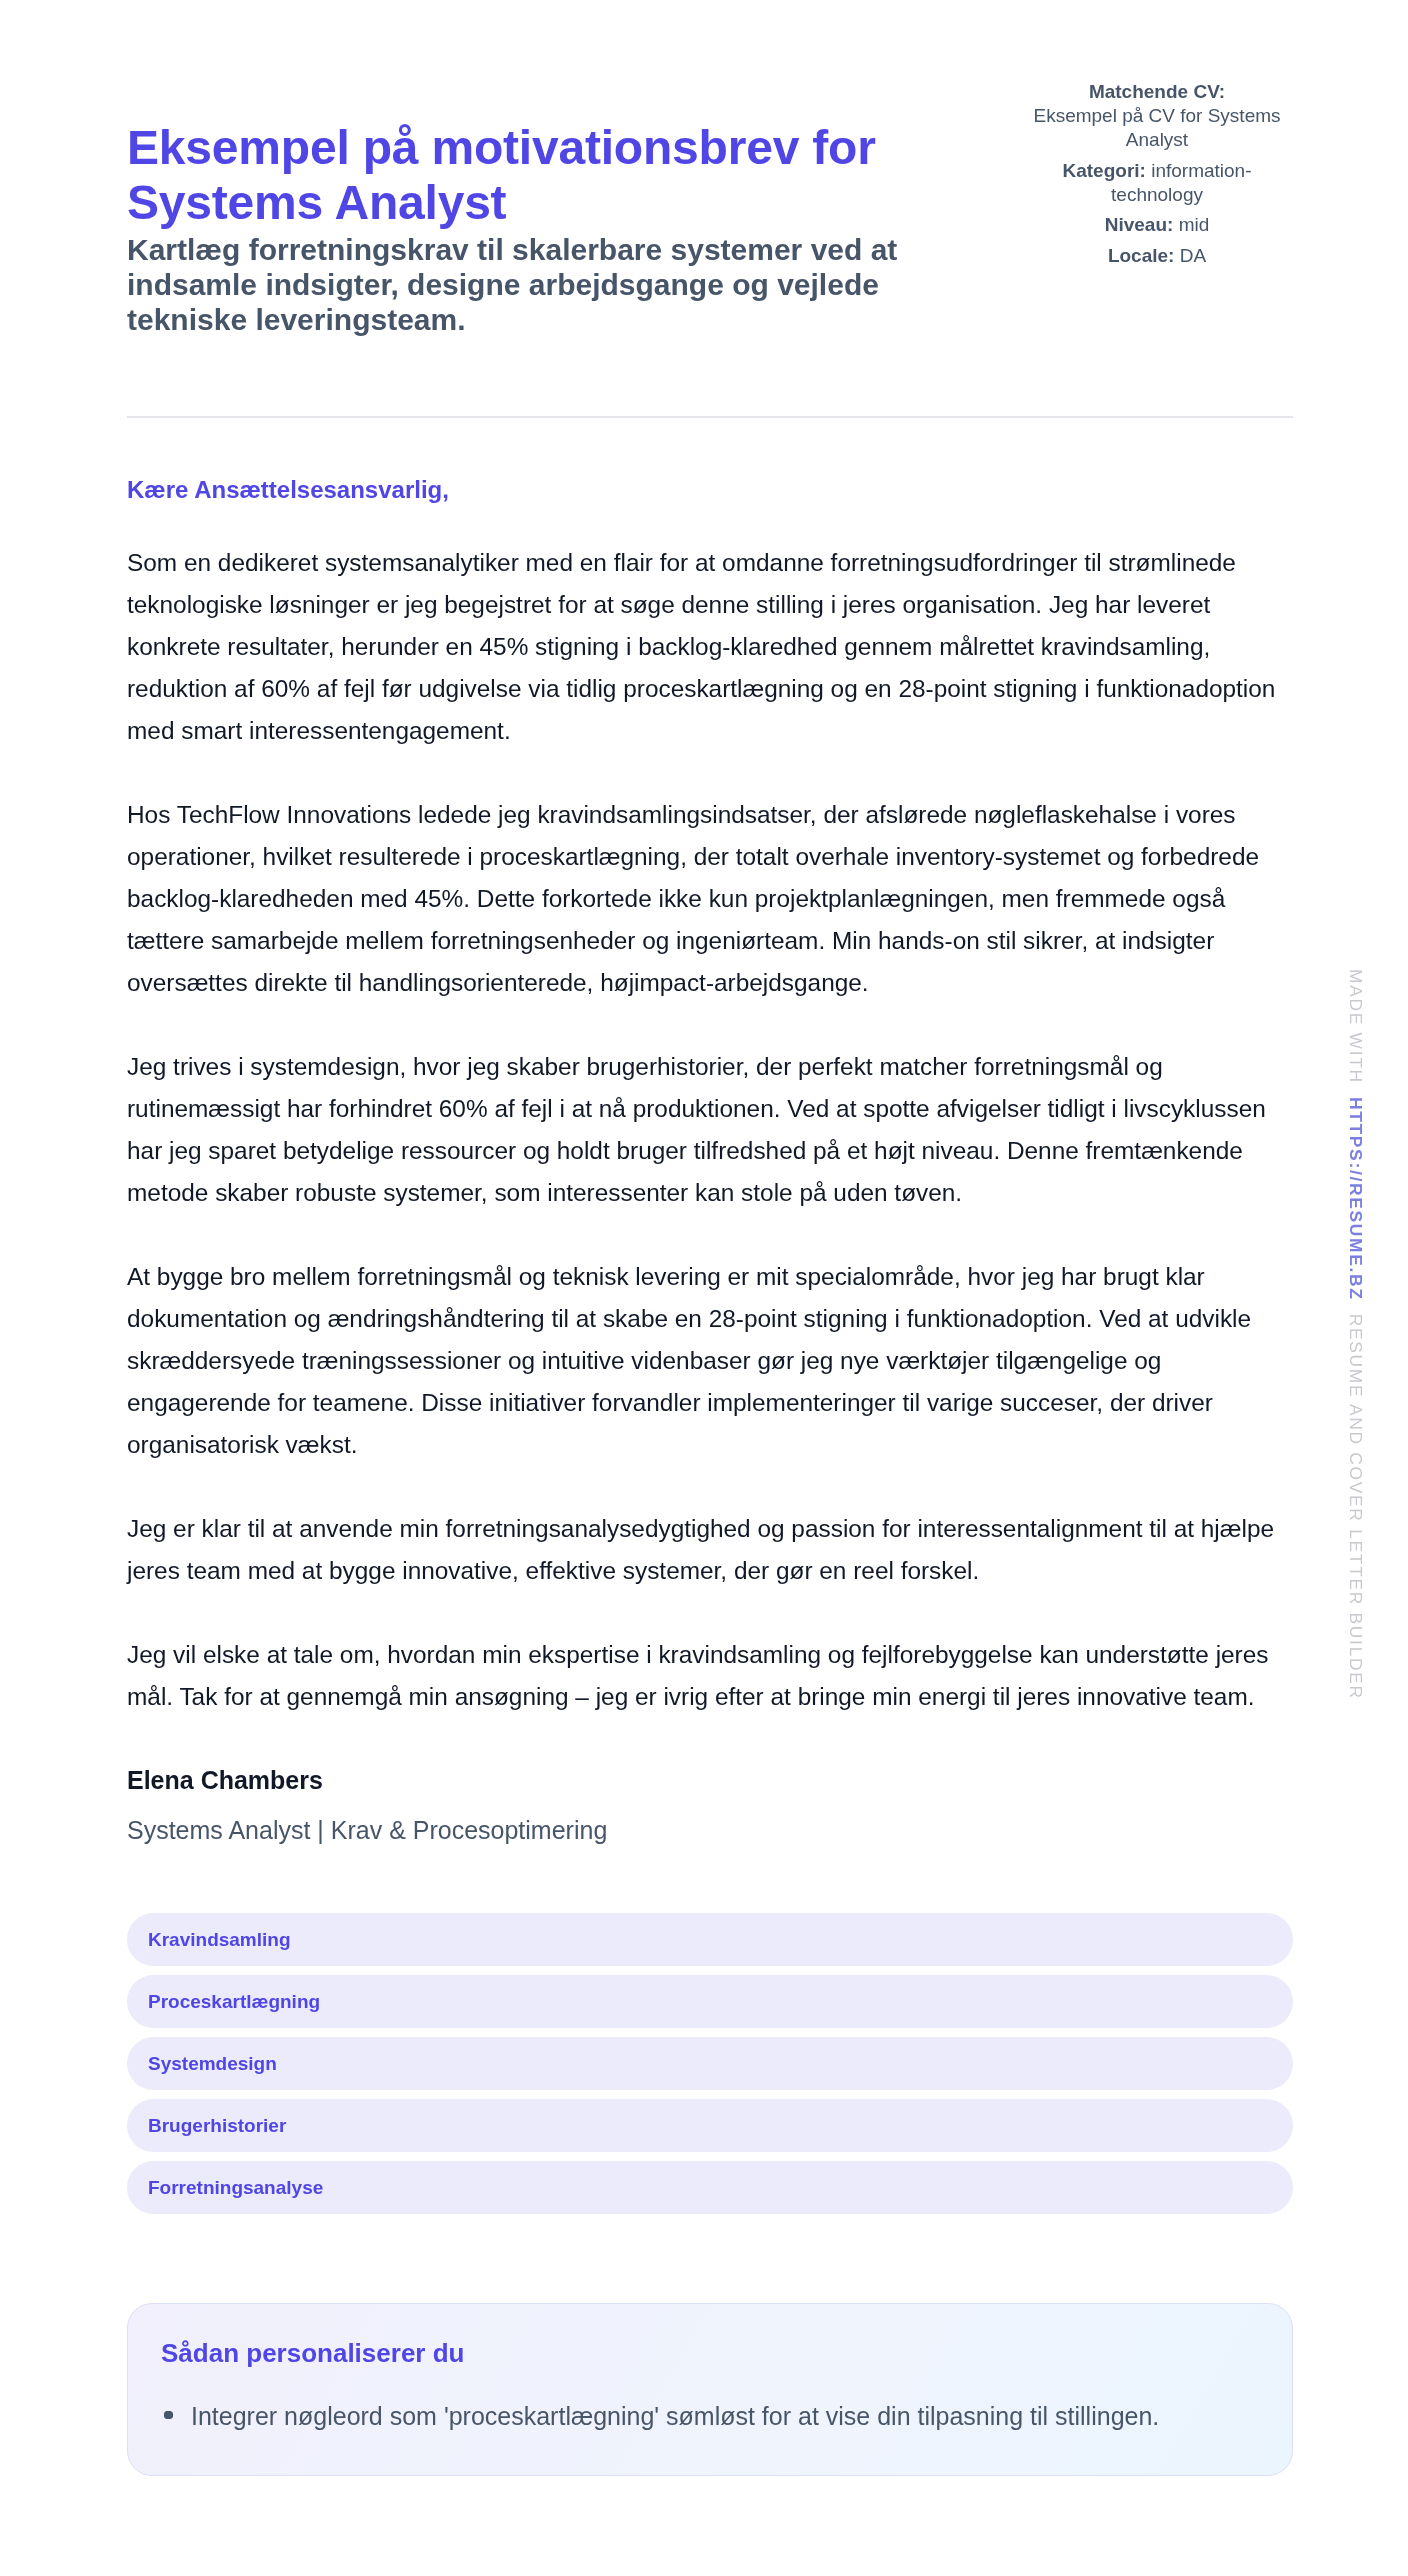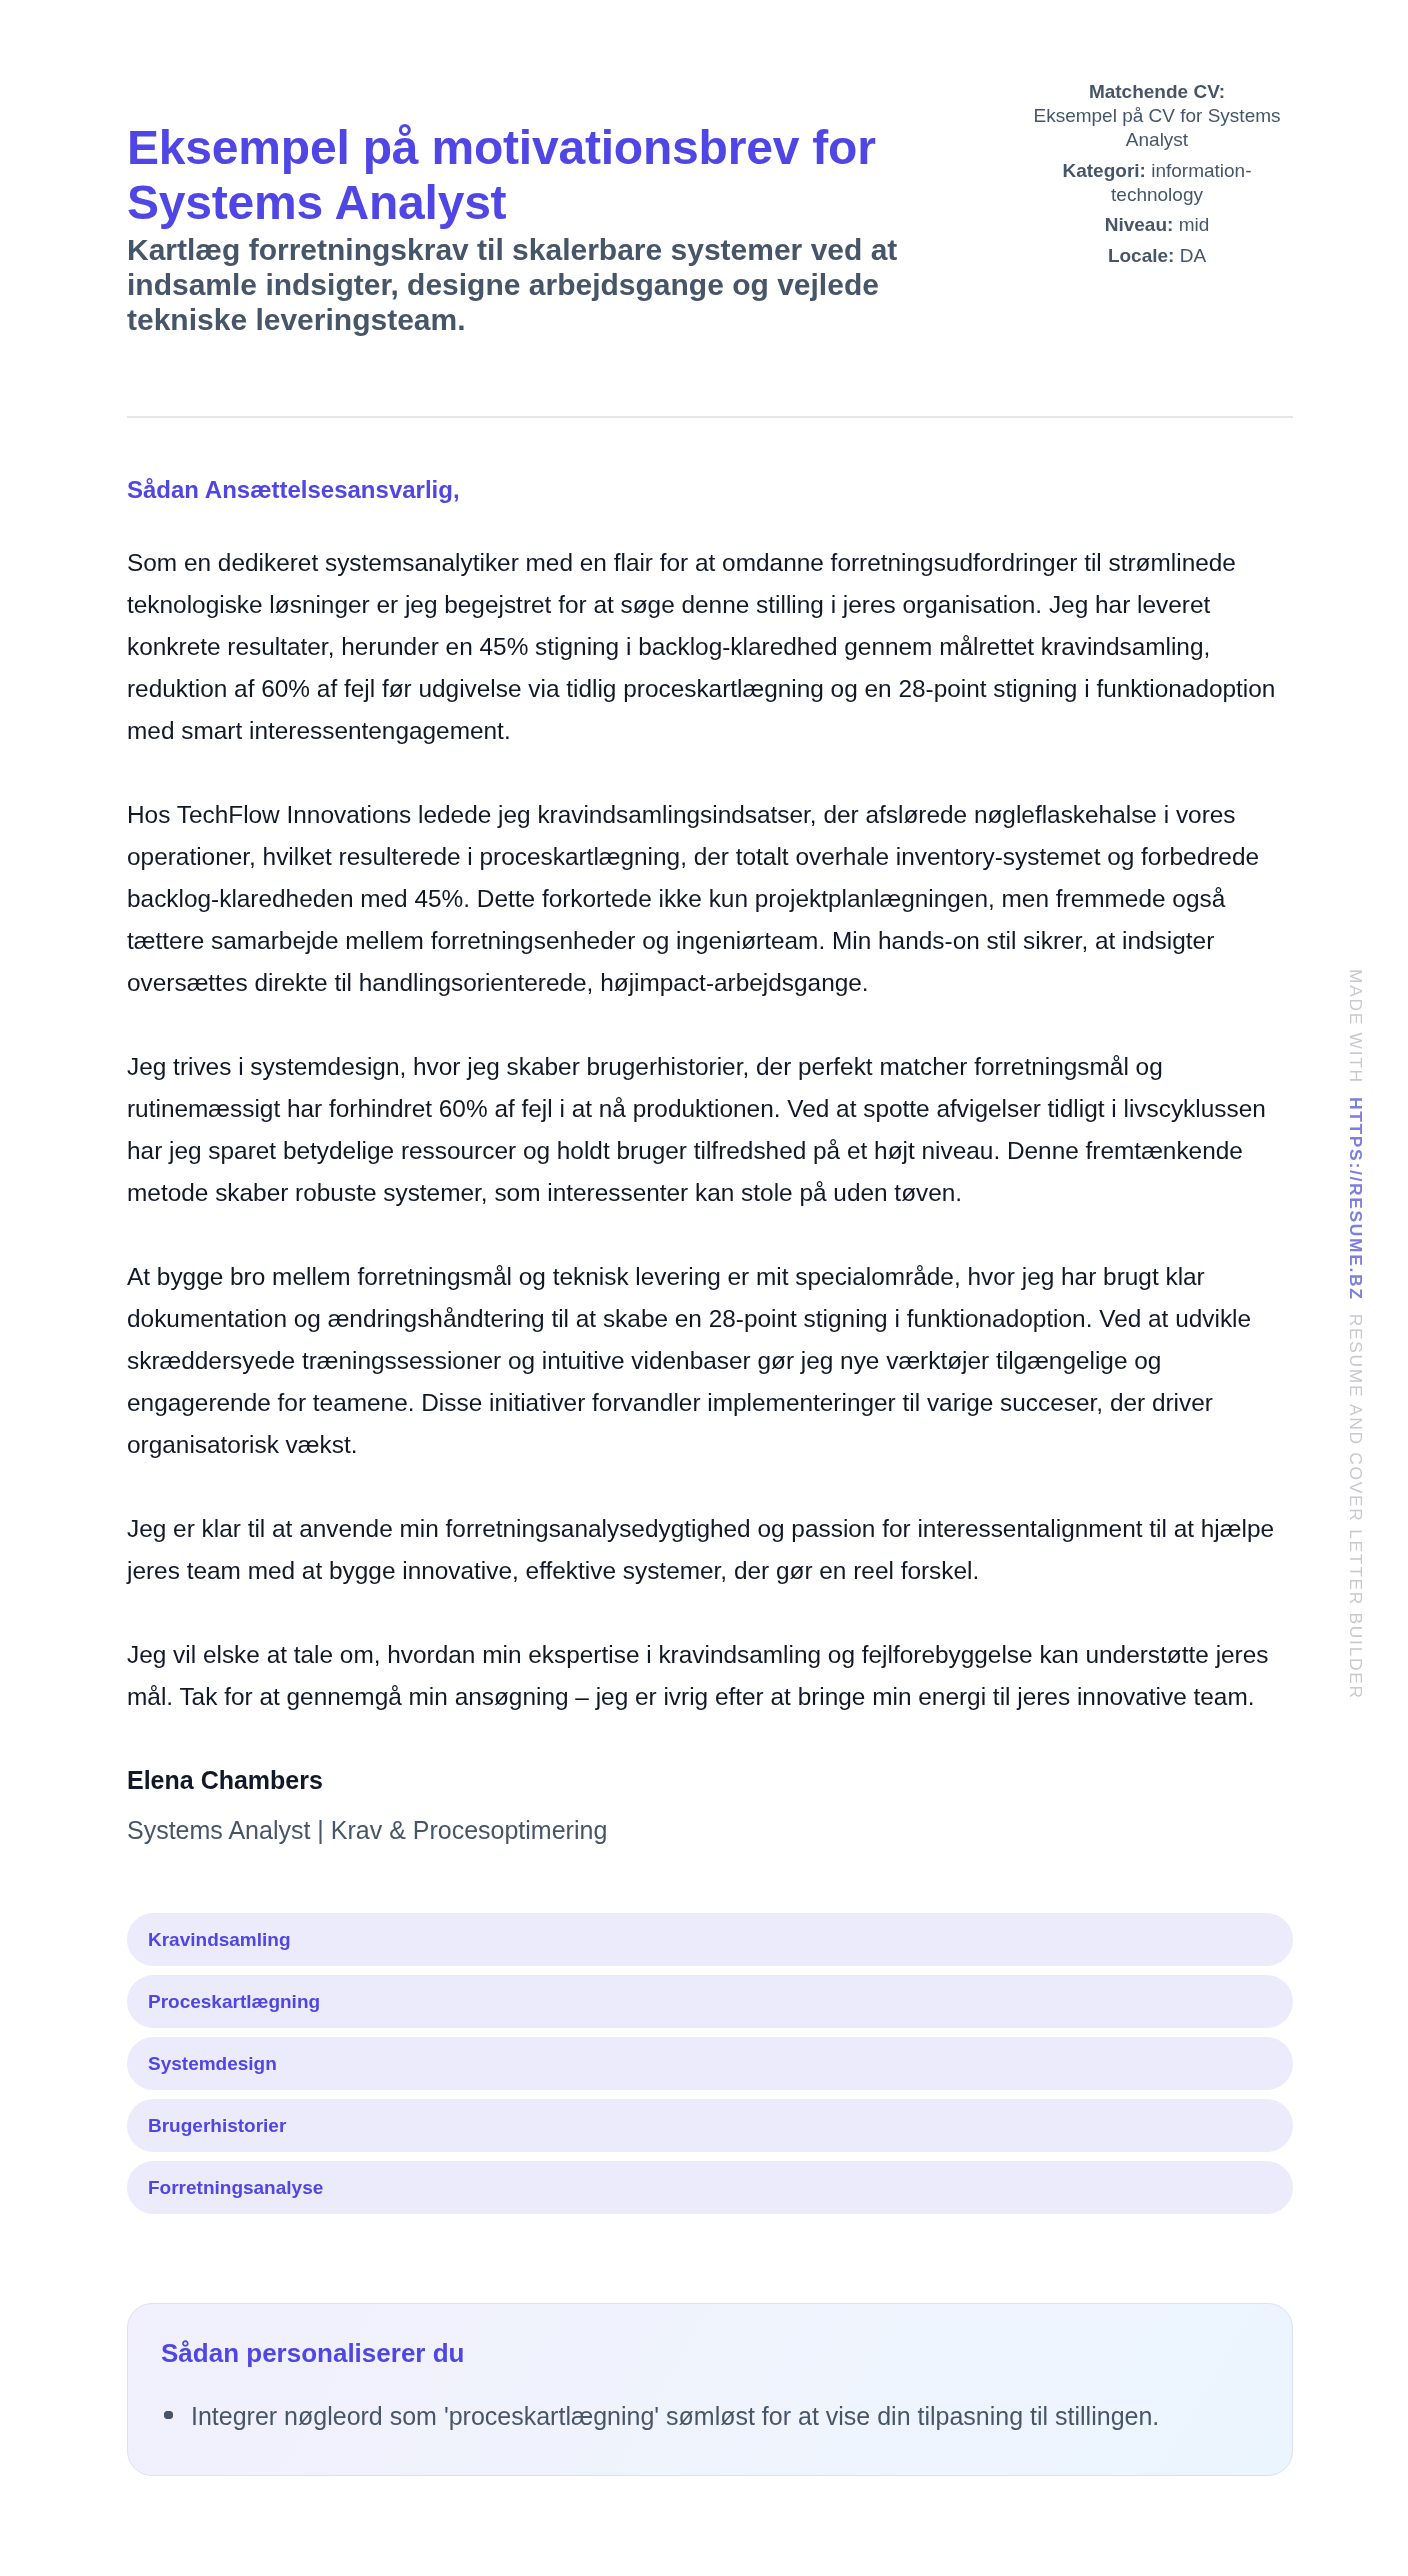--- a/index.html
+++ b/index.html
@@ -63,21 +63,21 @@
         <b>Niveau:</b>
         <span>mid</span>
       </div>
       <div class="row">
         <b>Locale:</b>
         <span>DA</span>
       </div>
     </div>
   </header>
 
-  <div class="greeting">Sådan Ansættelsesansvarlig,</div>
+  <div class="greeting">Kære Ansættelsesansvarlig,</div>
 
   <div class="body-text">
     <p class="para">Som en dedikeret systemsanalytiker med en flair for at omdanne forretningsudfordringer til strømlinede teknologiske løsninger er jeg begejstret for at søge denne stilling i jeres organisation. Jeg har leveret konkrete resultater, herunder en 45% stigning i backlog-klaredhed gennem målrettet kravindsamling, reduktion af 60% af fejl før udgivelse via tidlig proceskartlægning og en 28-point stigning i funktionadoption med smart interessentengagement.</p>
     <p class="para">Hos TechFlow Innovations ledede jeg kravindsamlingsindsatser, der afslørede nøgleflaskehalse i vores operationer, hvilket resulterede i proceskartlægning, der totalt overhale inventory-systemet og forbedrede backlog-klaredheden med 45%. Dette forkortede ikke kun projektplanlægningen, men fremmede også tættere samarbejde mellem forretningsenheder og ingeniørteam. Min hands-on stil sikrer, at indsigter oversættes direkte til handlingsorienterede, højimpact-arbejdsgange.</p>
     <p class="para">Jeg trives i systemdesign, hvor jeg skaber brugerhistorier, der perfekt matcher forretningsmål og rutinemæssigt har forhindret 60% af fejl i at nå produktionen. Ved at spotte afvigelser tidligt i livscyklussen har jeg sparet betydelige ressourcer og holdt bruger tilfredshed på et højt niveau. Denne fremtænkende metode skaber robuste systemer, som interessenter kan stole på uden tøven.</p>
     <p class="para">At bygge bro mellem forretningsmål og teknisk levering er mit specialområde, hvor jeg har brugt klar dokumentation og ændringshåndtering til at skabe en 28-point stigning i funktionadoption. Ved at udvikle skræddersyede træningssessioner og intuitive videnbaser gør jeg nye værktøjer tilgængelige og engagerende for teamene. Disse initiativer forvandler implementeringer til varige succeser, der driver organisatorisk vækst.</p>
     <p class="para">Jeg er klar til at anvende min forretningsanalysedygtighed og passion for interessentalignment til at hjælpe jeres team med at bygge innovative, effektive systemer, der gør en reel forskel.</p>
     <p class="para">Jeg vil elske at tale om, hvordan min ekspertise i kravindsamling og fejlforebyggelse kan understøtte jeres mål. Tak for at gennemgå min ansøgning – jeg er ivrig efter at bringe min energi til jeres innovative team.</p>
   </div>
 

